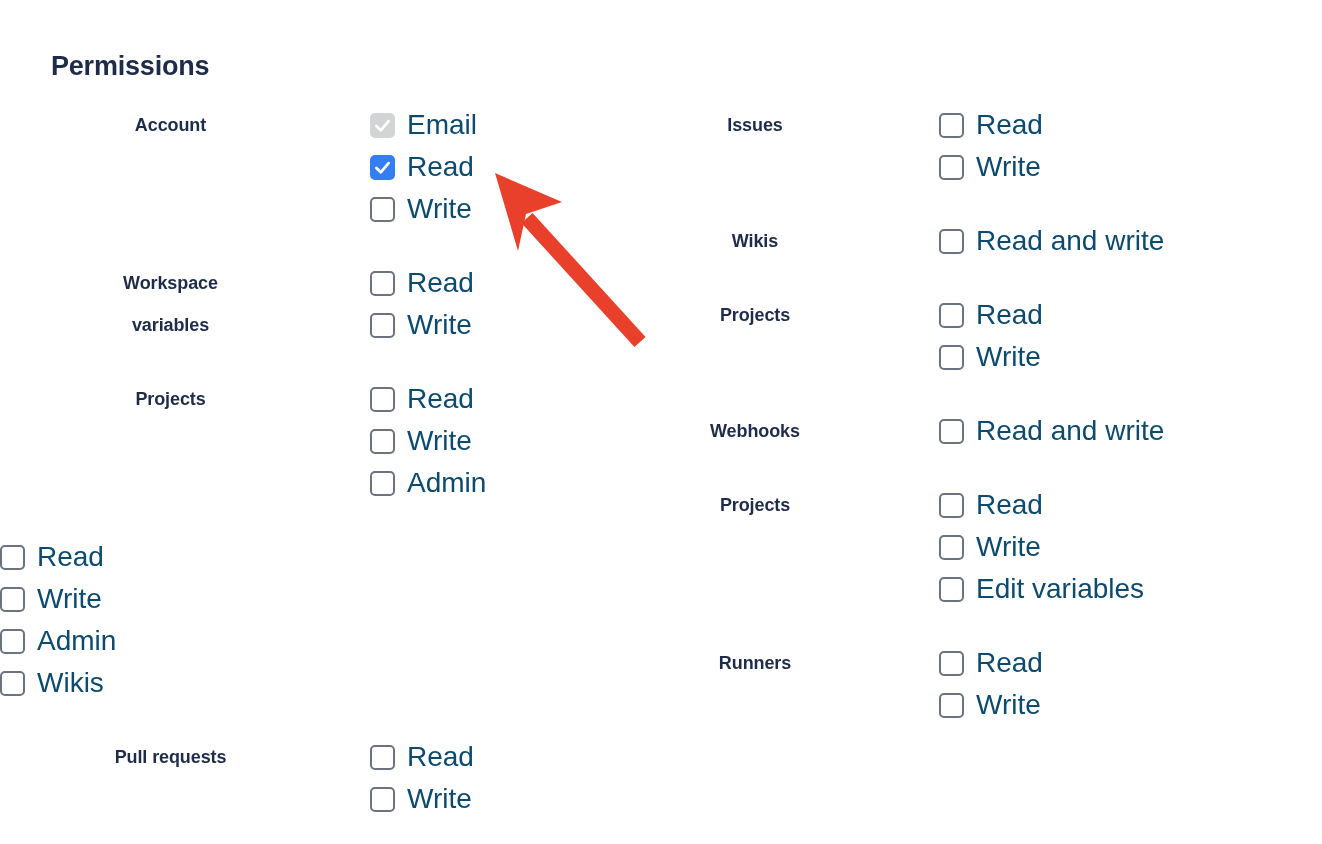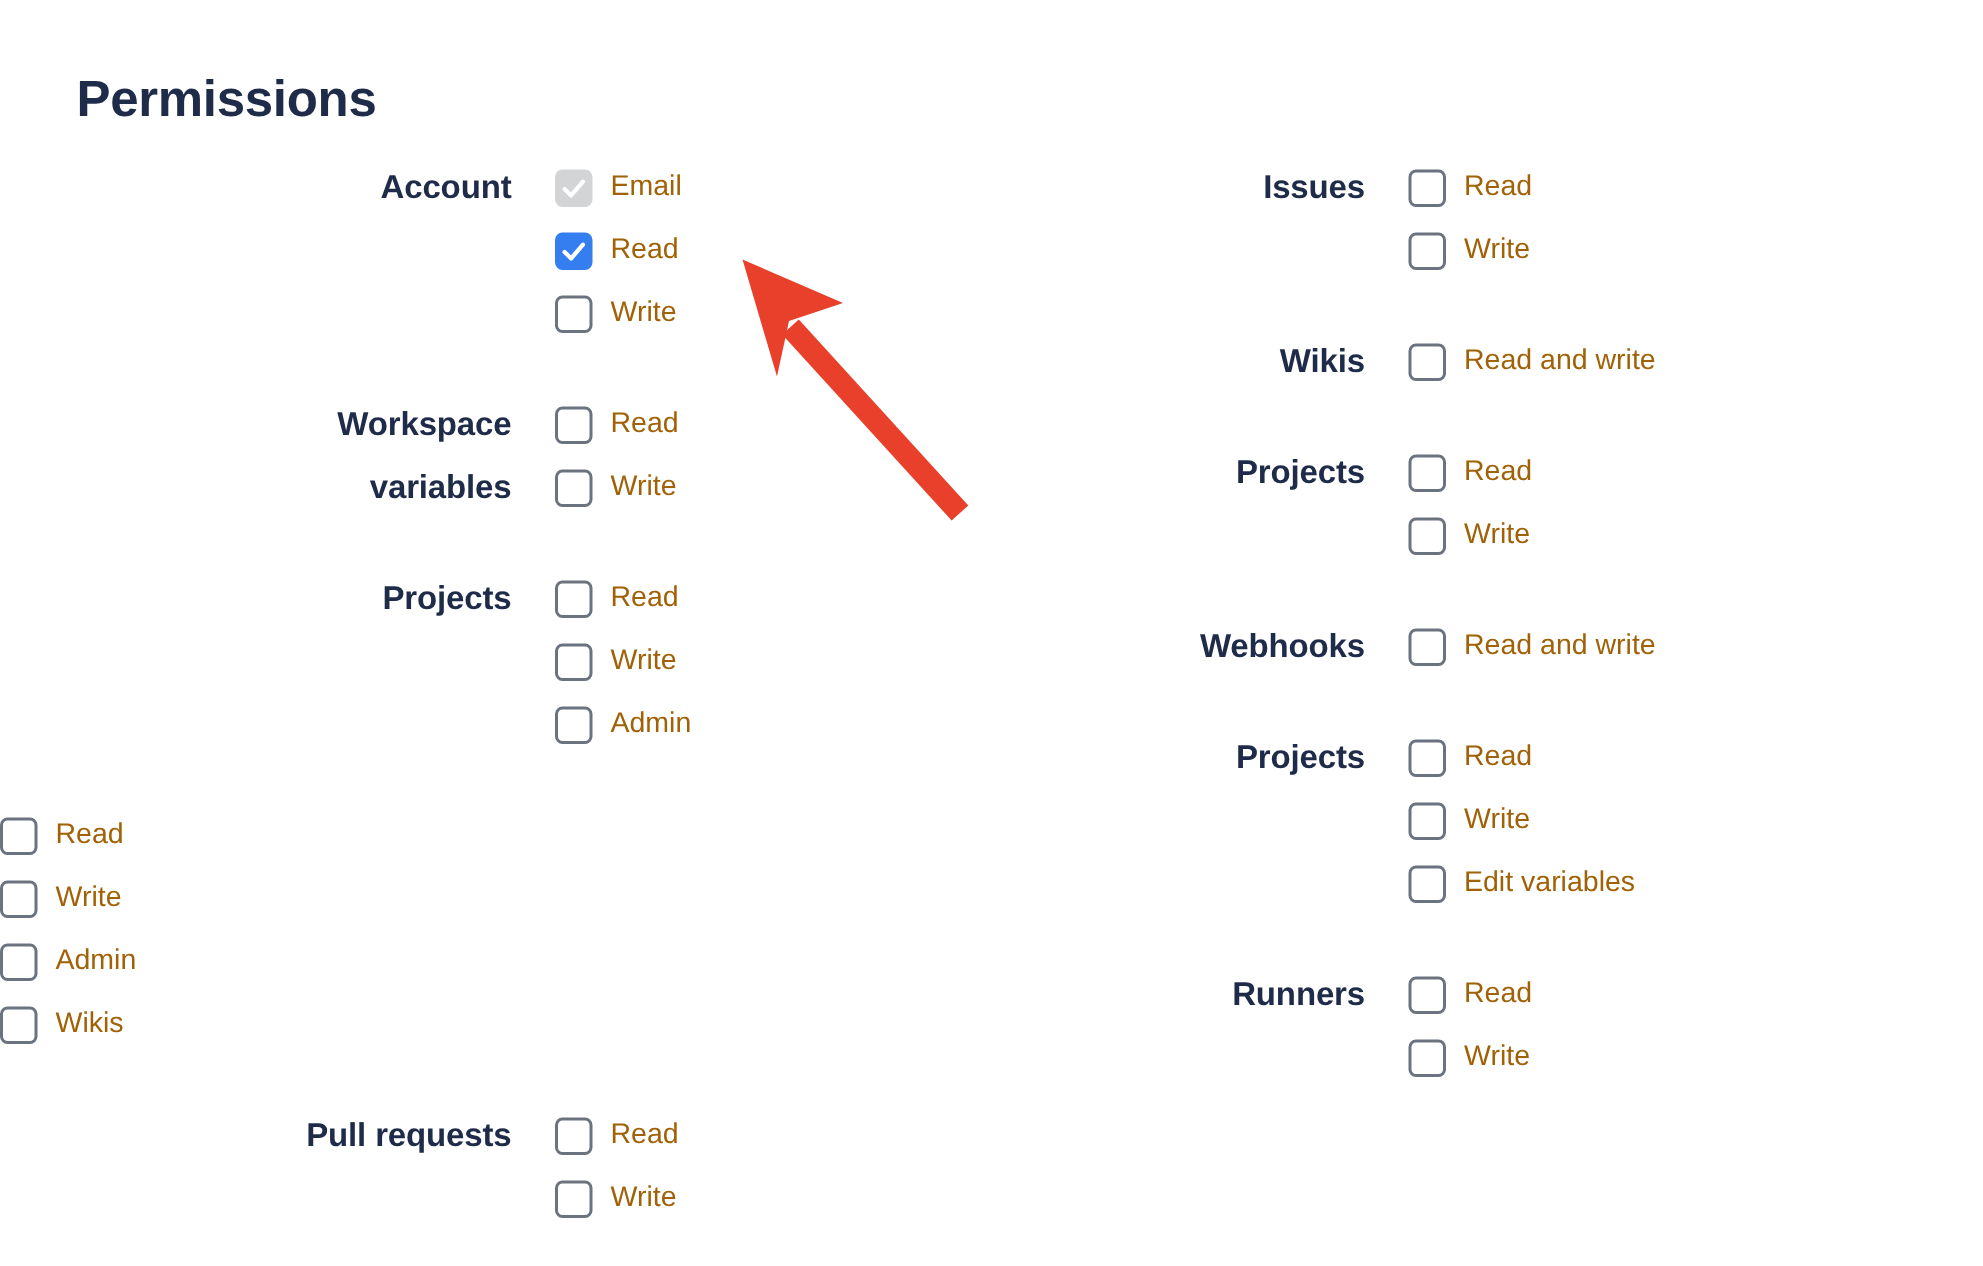--- a/index.html
+++ b/index.html
@@ -22,21 +22,21 @@
     width: 1322px;
     height: 844px;
     background: #ffffff;
   }
 
   
   .page-title {
     position: absolute;
     left: 51px;
     top: 49px;
-    font-size: 34px;
+    font-size: 27px;
     font-weight: bold;
     color: #1e2b49;
     letter-spacing: -0.2px;
     line-height: 34px;
     margin: 0;
   }
 
   
   .columns {
     position: absolute;
@@ -56,22 +56,22 @@
   .perm-group {
     display: flex;
     flex-direction: row;
     align-items: flex-start;
     margin-bottom: 32px;
   }
   .perm-group:last-child { margin-bottom: 0; }
 
   .group-label {
     flex: 0 0 auto;
-    text-align: right;
-    font-size: 22px;
+    text-align: center;
+    font-size: 18px;
     font-weight: bold;
     color: #1e2b49;
     line-height: 42px;
     letter-spacing: -0.1px;
     padding-right: 29px;
     white-space: pre-line;
   }
   .left .group-label  { width: 341px; }
   .right .group-label { width: 310px; }
 
@@ -111,22 +111,22 @@
     border-color: #357ef0;
   }
   .checkbox.checked .tick { display: block; }
   .checkbox.disabled {
     background: #d3d4d6;
     border-color: #d3d4d6;
   }
   .checkbox.disabled .tick { display: block; }
 
   .option-label {
-    font-size: 19px;
-    color: #a16207;
+    font-size: 28px;
+    color: #0c4a6e;
     line-height: 28px;
     white-space: nowrap;
   }
 
   
   .annotation-arrow {
     position: absolute;
     left: 470px;
     top: 150px;
     width: 210px;

